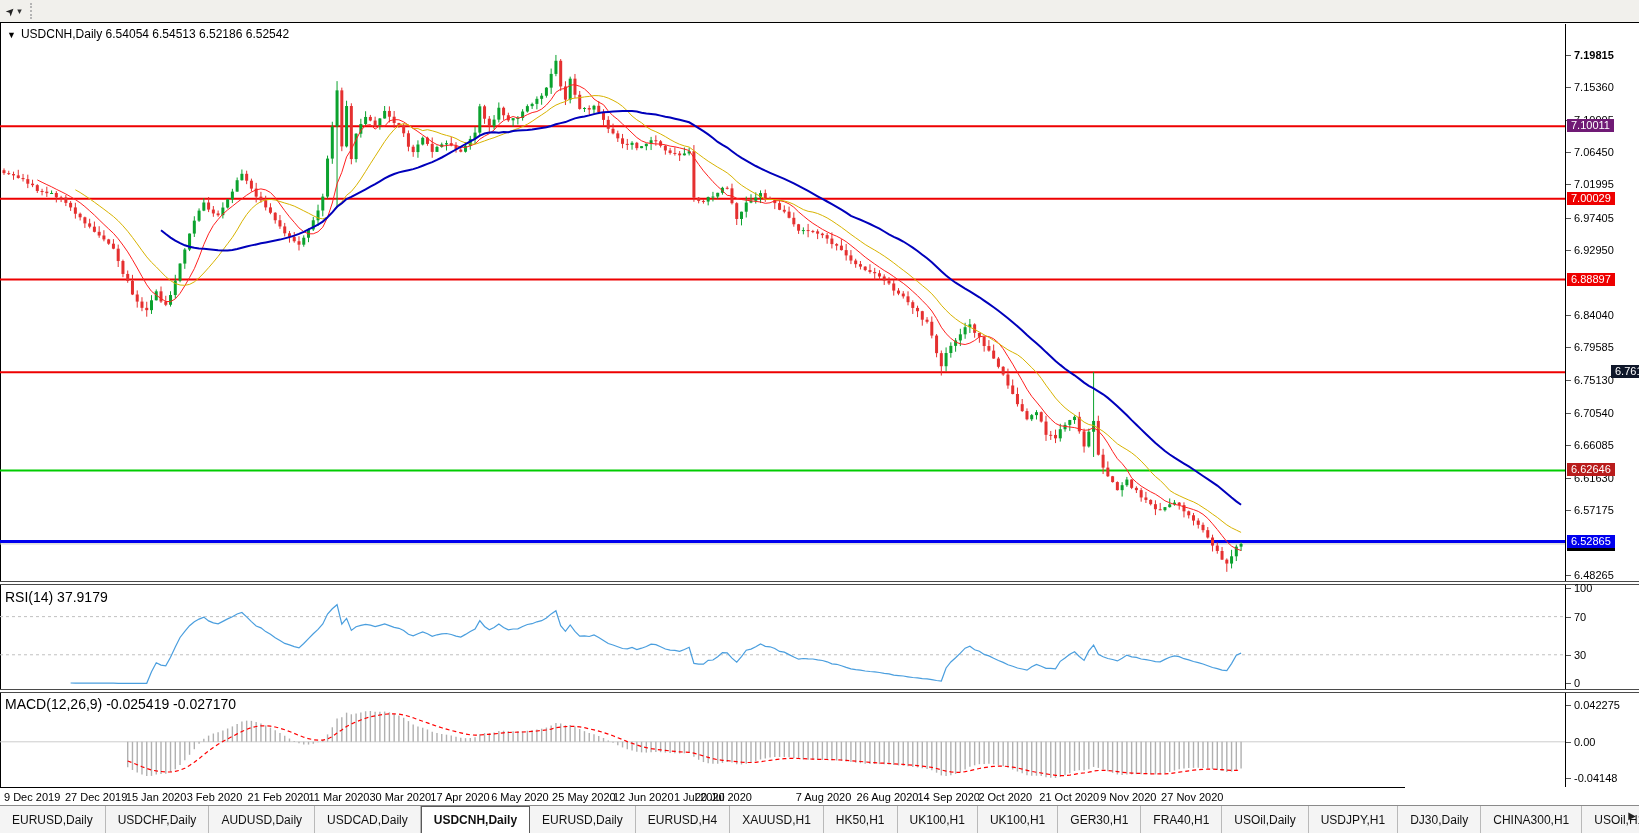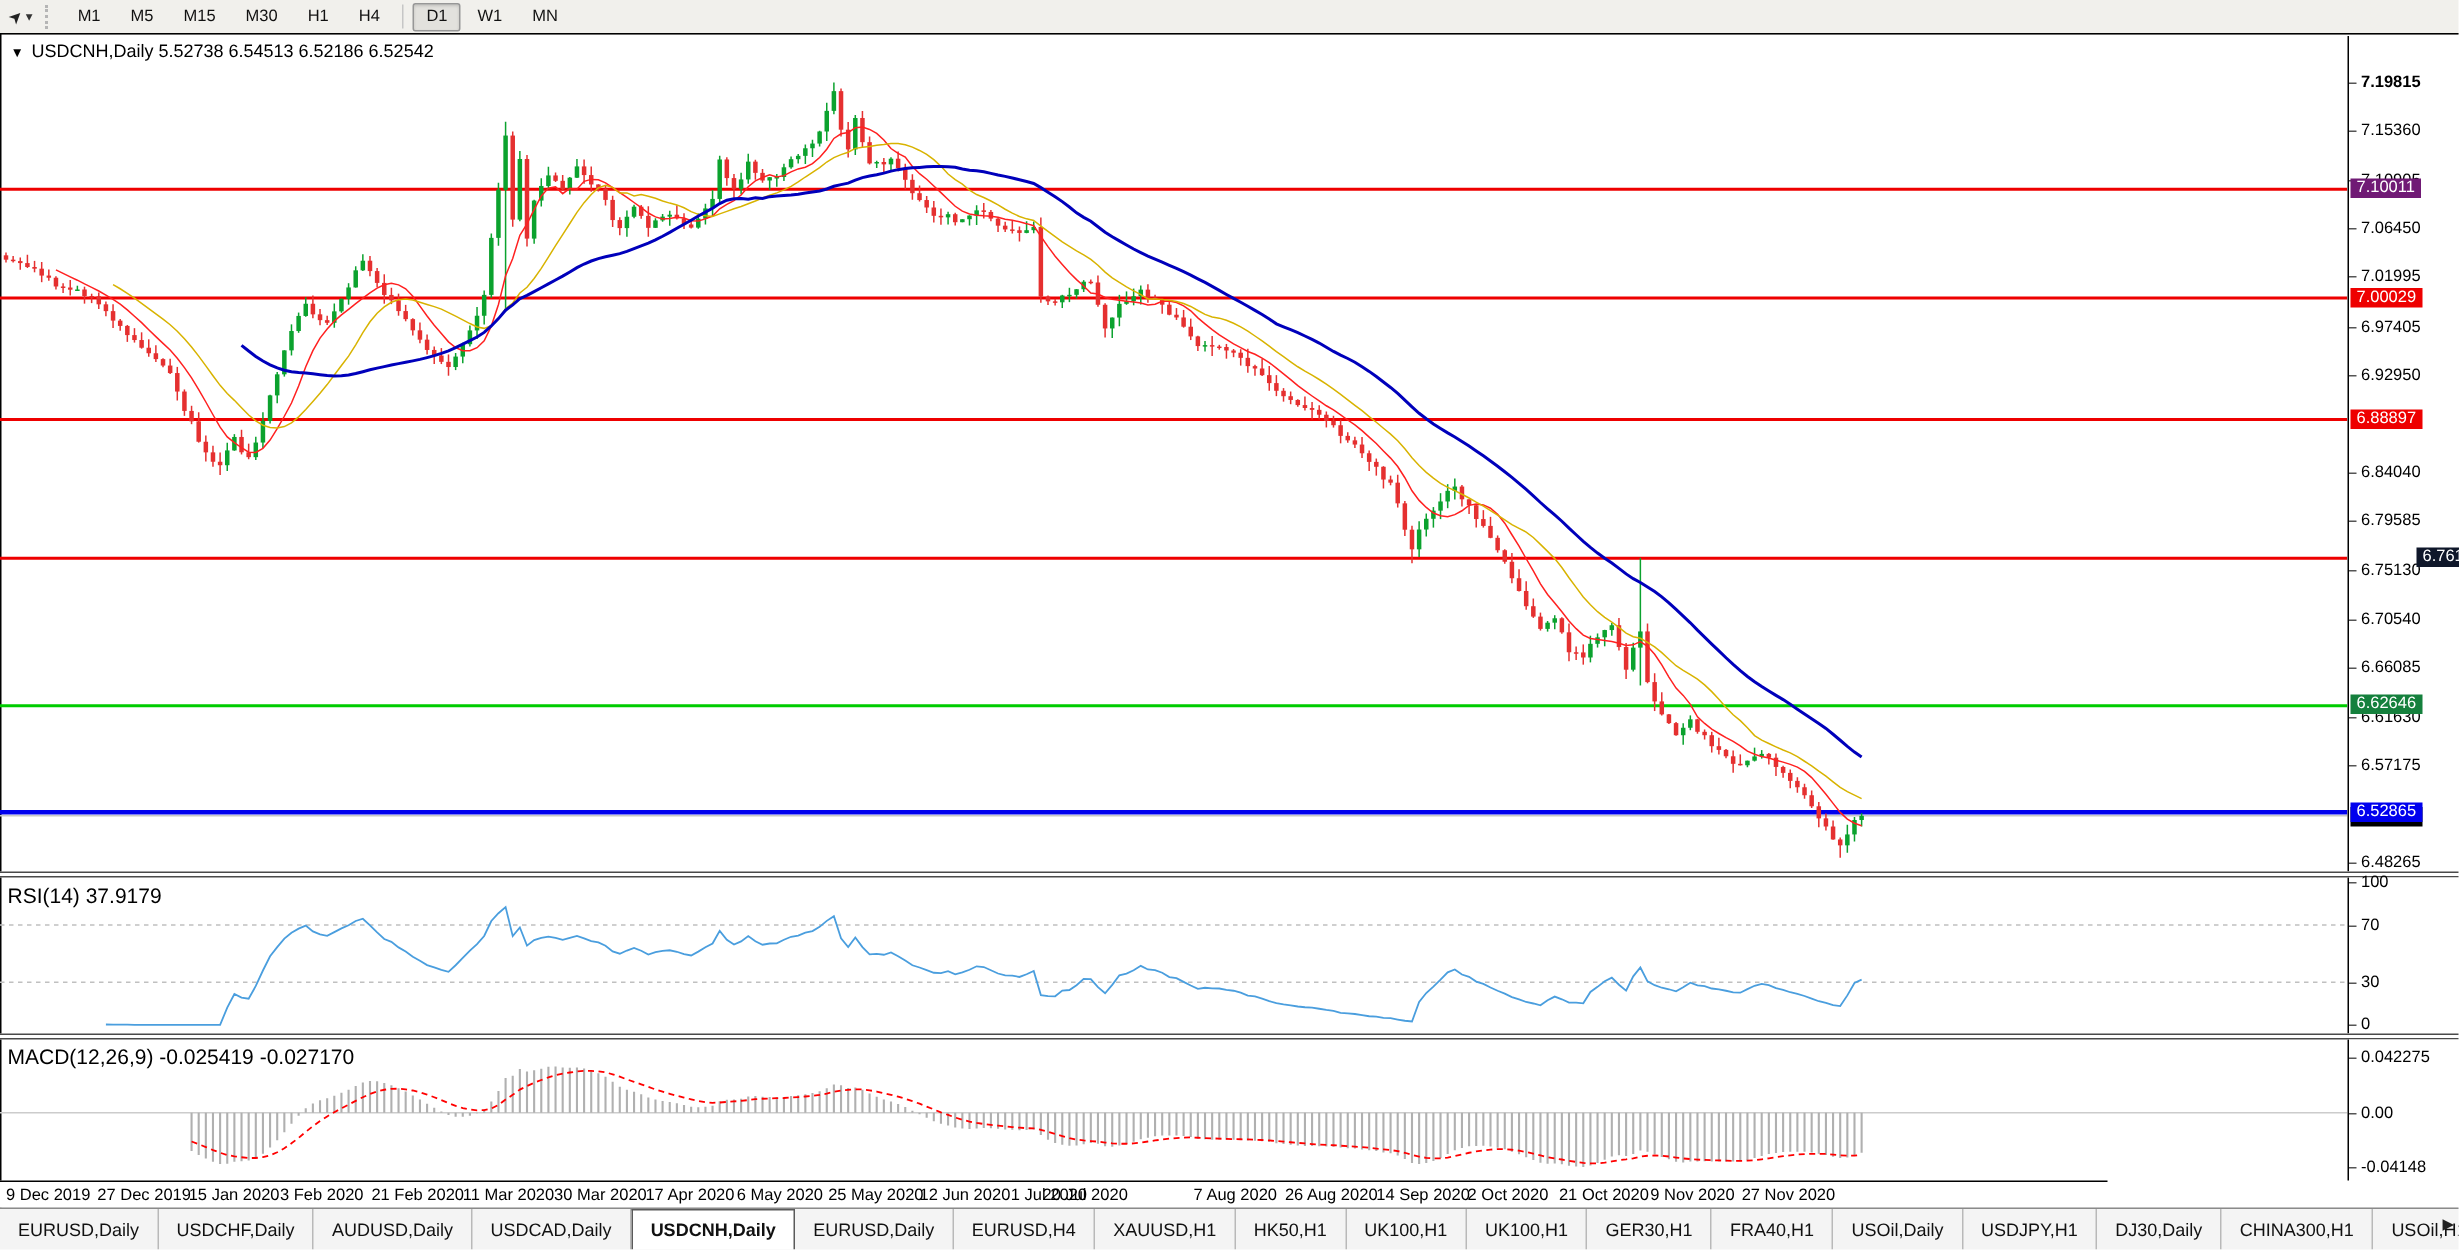--- a/index.html
+++ b/index.html
@@ -40,32 +40,20 @@
   .tab.active{background:#ffffff;font-weight:bold;border:1px solid #5a5a5a;border-bottom:none;border-right:1px solid #5a5a5a;}
   #tab-scroll{position:absolute;right:3px;top:810px;font-size:10px;color:#222;}
 </style>
 </head>
 <body>
 
 <div class="abs" id="toolbar">
   <span class="tb-icon">➤</span>
   <span class="tb-caret">▾</span>
   <span class="tb-grip"></span>
-  <div id="tf-buttons" style="display:flex;align-items:center;">
-      <div class="tf-btn">M1</div>
-      <div class="tf-btn">M5</div>
-      <div class="tf-btn">M15</div>
-      <div class="tf-btn">M30</div>
-      <div class="tf-btn">H1</div>
-      <div class="tf-btn">H4</div>
-      <div class="tb-sep"></div>
-      <div class="tf-btn active">D1</div>
-      <div class="tf-btn">W1</div>
-      <div class="tf-btn">MN</div>
-    </div>
 </div>
 
 <div class="abs" id="frame-top"></div>
 <div class="abs" id="frame-left"></div>
 
 <svg class="panel-svg" id="main-svg" style="top:24px" width="1565" height="557">
     <g>
       <line x1="0" x2="1565" y1="102.1312059514486" y2="102.1312059514486" stroke="#ee0000" stroke-width="2"></line>
       <line x1="0" x2="1565" y1="174.69677629861667" y2="174.69677629861667" stroke="#ee0000" stroke-width="2"></line>
       <line x1="0" x2="1565" y1="255.62243539545833" y2="255.62243539545833" stroke="#ee0000" stroke-width="2"></line>
@@ -631,25 +619,25 @@
     <div class="axis-lab" style="top: 447.844px;">6.61630</div>
     <div class="axis-tick" style="top: 486.23px;"></div>
     <div class="axis-lab" style="top: 480.23px;">6.57175</div>
     <div class="axis-tick" style="top: 551.003px;"></div>
     <div class="axis-lab" style="top: 545.003px;">6.48265</div>
     <div class="px-label" style="top: 513.91px; background: rgb(0, 0, 0);">6.52542</div>
     <div class="px-label" style="top: 95.1312px; background: #701a75;">7.10011</div>
     <div class="px-label" style="top: 167.697px; background: rgb(238, 0, 0);">7.00029</div>
     <div class="px-label" style="top: 248.622px; background: rgb(238, 0, 0);">6.88897</div>
     <div class="px-label" style="top: 341.238px; background: #0f172a; margin-left: 44px;">6.76157</div>
-    <div class="px-label" style="top: 439.458px; background: #15803d;">6.62646</div>
+    <div class="px-label" style="top: 439.458px; background: #b91c1c;">6.62646</div>
     <div class="px-label" style="top: 510.562px; background: rgb(0, 0, 238);">6.52865</div>
   </div>
 <div class="abs" id="chart-title">
-  <span class="dd">▼</span><span>USDCNH,Daily  5.52738 6.54513 6.52186 6.52542</span>
+  <span class="dd">▼</span><span>USDCNH,Daily  6.54054 6.54513 6.52186 6.52542</span>
 </div>
 
 <div class="abs splitter" style="top:581px;"></div>
 
 <svg class="panel-svg" id="rsi-svg" style="top:585px" width="1565" height="104">
     <line x1="0" x2="1565" y1="31.619999999999997" y2="31.619999999999997" stroke="#c0c0c0" stroke-dasharray="3 3"></line>
     <line x1="0" x2="1565" y1="69.78" y2="69.78" stroke="#c0c0c0" stroke-dasharray="3 3"></line>
     <polyline points="70.612,98.0 75.37,98.1 80.128,98.1 84.886,98.1 89.644,98.2 94.402,98.2 99.16,98.2 103.918,98.2 108.676,98.2 113.434,98.2 118.19200000000001,98.3 122.95,98.3 127.708,98.3 132.466,98.3 137.224,98.3 141.982,98.3 146.74,98.3 151.498,86.7 156.256,77.7 161.014,80.1 165.772,80.8 170.53,72.3 175.288,62.0 180.046,52.5 184.804,46.4 189.562,40.7 194.32,36.8 199.078,34.1 203.836,32.1 208.594,35.9 213.352,37.9 218.11,38.9 222.868,36.4 227.626,33.9 232.38400000000001,31.8 237.142,29.0 241.9,27.5 246.658,31.9 251.416,36.6 256.174,41.0 260.932,42.9 265.69,46.6 270.448,49.3 275.206,52.8 279.964,55.5 284.722,58.4 289.48,59.9 294.238,61.6 298.996,62.9 303.754,58.5 308.512,53.6 313.27,48.8 318.028,44.4 322.786,39.0 327.544,29.0 332.302,23.8 337.06,19.7 341.818,39.1 346.576,33.3 351.334,45.4 356.092,41.7 360.85,40.3 365.608,39.4 370.366,40.2 375.124,41.6 379.882,40.3 384.64,39.0 389.398,40.6 394.156,42.4 398.914,43.3 403.672,45.5 408.43,49.3 413.188,50.8 417.946,48.7 422.704,46.9 427.462,48.8 432.22,51.4 436.978,49.8 441.736,48.9 446.494,48.5 451.252,49.5 456.01,51.1 460.76800000000003,52.0 465.526,49.4 470.284,46.5 475.042,44.0 479.8,35.6 484.558,41.5 489.316,44.7 494.074,42.6 498.832,39.0 503.59,42.5 508.348,44.8 513.106,44.0 517.864,43.9 522.622,41.5 527.38,39.5 532.138,38.7 536.896,36.8 541.654,35.7 546.412,32.9 551.17,28.9 555.928,25.8 560.686,40.6 565.444,46.4 570.202,40.0 574.96,46.4 579.718,51.2 584.476,50.9 589.234,51.5 593.992,50.0 598.75,52.5 603.508,55.4 608.266,58.5 613.024,60.0 617.782,61.7 622.54,63.5 627.298,63.8 632.056,62.5 636.814,64.5 641.572,63.2 646.33,61.5 651.088,59.2 655.846,59.7 660.604,61.8 665.362,64.0 670.12,65.2 674.878,65.4 679.636,66.3 684.394,64.5 689.152,62.3 693.91,78.4 698.668,79.1 703.426,79.2 708.184,75.4 712.942,75.0 717.7,71.8 722.458,67.6 727.216,67.8 731.974,73.1 736.732,77.2 741.49,71.6 746.248,65.2 751.006,64.1 755.764,61.8 760.522,58.9 765.28,61.3 770.038,61.8 774.796,63.5 779.554,66.4 784.312,67.1 789.07,69.6 793.828,72.0 798.586,74.2 803.344,73.5 808.102,73.9 812.86,74.0 817.618,74.9 822.376,75.5 827.134,76.8 831.892,78.8 836.65,79.3 841.408,80.8 846.166,82.4 850.924,83.8 855.682,84.6 860.44,85.2 865.198,86.0 869.956,86.5 874.714,86.8 879.472,87.5 884.23,88.3 888.988,88.9 893.746,90.2 898.504,90.6 903.2620000000001,91.0 908.02,91.8 912.778,92.5 917.5360000000001,92.8 922.294,93.6 927.052,93.8 931.81,94.7 936.568,95.5 941.326,96.0 946.084,83.0 950.842,77.0 955.6,72.7 960.358,68.1 965.116,63.2 969.874,61.3 974.632,64.7 979.39,66.2 984.148,69.4 988.906,70.9 993.664,73.3 998.422,75.5 1003.18,77.4 1007.938,79.7 1012.696,81.3 1017.454,83.0 1022.212,84.0 1026.97,85.2 1031.728,81.8 1036.486,79.4 1041.244,81.2 1046.002,83.4 1050.76,83.4 1055.518,83.9 1060.276,76.3 1065.034,72.9 1069.792,69.2 1074.55,66.8 1079.308,71.5 1084.066,75.4 1088.824,65.9 1093.582,60.0 1098.34,69.2 1103.098,71.8 1107.856,73.5 1112.614,74.5 1117.372,75.9 1122.13,73.2 1126.888,70.1 1131.646,71.9 1136.404,72.4 1141.162,74.0 1145.92,74.6 1150.678,75.5 1155.436,76.6 1160.194,76.8 1164.952,74.4 1169.71,72.2 1174.468,70.9 1179.226,71.7 1183.984,73.7 1188.742,74.9 1193.5,76.5 1198.258,77.6 1203.016,79.0 1207.7740000000001,80.8 1212.532,82.5 1217.29,83.6 1222.048,85.1 1226.806,85.7 1231.564,78.6 1236.322,70.3 1241.08,68.1 " fill="none" stroke="#4a9ede" stroke-width="1.2"></polyline>
   </svg>
 <div class="axis-col" id="rsi-axis" style="top:585px;height:104px;">

